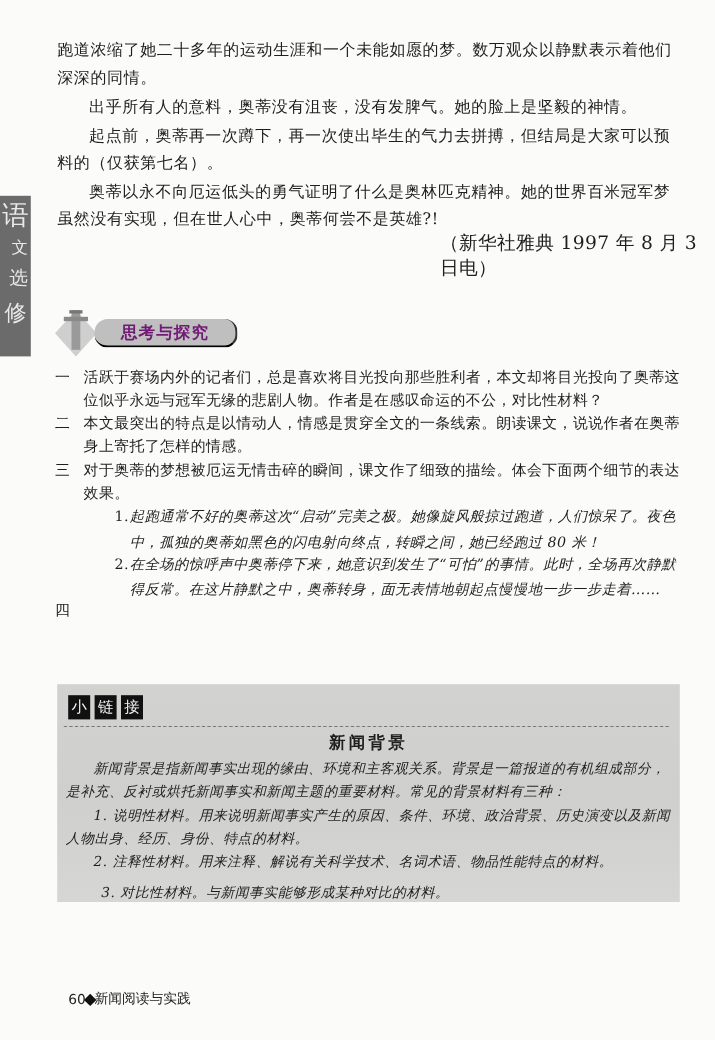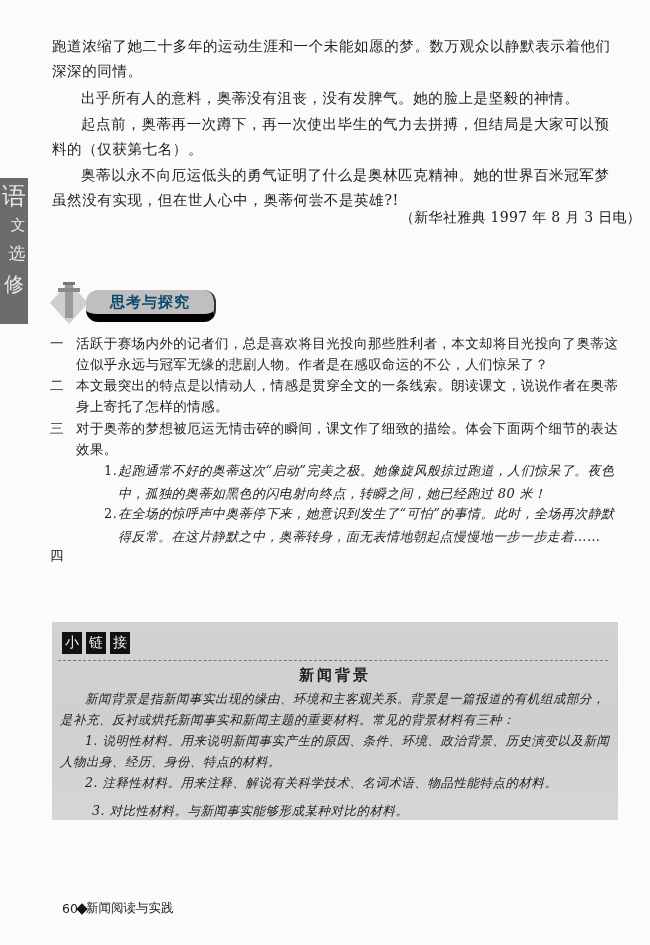--- a/index.html
+++ b/index.html
@@ -8,43 +8,43 @@
       background: #fbfbfa;
       font-family: "DejaVu Serif", "Liberation Serif", serif;
       color: #1e1e1e;
     }
     .p {
       position: absolute; left: 52px; width: 570px;
       font-size: 14.5px; line-height: 25px; letter-spacing: 0.6px;
       margin: 0;
     }
     .indent { text-indent: 2em; }
-    .source { position: absolute; left: 400px; top: 209px; font-size: 14px; letter-spacing: 0.3px; }
+    .source { position: absolute; left: 400px; top: 209px; font-size: 17px; letter-spacing: 0.3px; }
     .side-tab {
       position: absolute; left: 0; top: 178px; width: 28px; height: 146px;
       background: #6b6b6b; color: #e9e9e9;
       display: flex; flex-direction: column; align-items: center;
       font-size: 17px; line-height: 1;
     }
     .side-tab span { display: block; }
     .side-tab .s1 { font-size: 24px; margin-top: 6px; }
     .side-tab .s2 { font-size: 15px; margin-top: 10px; margin-left: 8px; }
     .side-tab .s3 { font-size: 17px; margin-top: 12px; margin-left: 6px; }
     .side-tab .s4 { font-size: 20px; margin-top: 12px; }
 
     .sec-header { position: absolute; left: 46px; top: 278px; width: 180px; height: 50px; }
     .sec-icon {
       position: absolute; left: 0; top: 0; width: 46px; height: 50px;
     }
     .sec-pill {
       position: absolute; left: 40px; top: 12px; width: 128px; height: 24px;
       background: #bfbfbf; border-radius: 12px;
-      border-bottom: 8px solid #000000; border-right: 2px solid #333;
+      border-bottom: 2px solid #000000; border-right: 2px solid #333;
       font-family: "DejaVu Sans", "Liberation Sans", sans-serif;
-      font-size: 15px; font-weight: bold; color: #0c4a6e;
+      font-size: 15px; font-weight: bold; color: #701a75;
       display: flex; align-items: center; justify-content: center; letter-spacing: 1px;
     }
 
     .q { position: absolute; left: 76px; width: 548px; font-size: 13.5px; line-height: 21px; letter-spacing: 0.4px; }
     .q .num { position: absolute; left: -26px; top: 0; }
     .sub { position: absolute; left: 104px; width: 518px; font-size: 13px; line-height: 23px; letter-spacing: 0.4px;
       font-family: "DejaVu Serif", serif; font-style: italic; }
     .sub .num { position: absolute; left: 0; top: 0; font-style: normal; }
     .sub .body { padding-left: 14px; display: block; }
 
@@ -94,21 +94,21 @@
     <polygon points="23,4 42,25 23,46 4,25" fill="#cfcfcf"></polygon>
     <rect x="19" y="4" width="8" height="36" fill="#9a9a9a"></rect>
     <rect x="12" y="10" width="22" height="4" fill="#8a8a8a"></rect>
     <rect x="17" y="4" width="12" height="3" fill="#777"></rect>
   </svg>
   <div class="sec-pill">思考与探究</div>
 </div>
 
 <div class="q" style="top:333px;">
   <span class="num">一</span>
-  <span>活跃于赛场内外的记者们，总是喜欢将目光投向那些胜利者，本文却将目光投向了奥蒂这位似乎永远与冠军无缘的悲剧人物。作者是在感叹命运的不公，人们惊呆了？</span>
+  <span>活跃于赛场内外的记者们，总是喜欢将目光投向那些胜利者，本文却将目光投向了奥蒂这位似乎永远与冠军无缘的悲剧人物。作者是在感叹命运的不公，对比性材料？</span>
 </div>
 <div class="q" style="top:375px;">
   <span class="num">二</span>
   <span>本文最突出的特点是以情动人，情感是贯穿全文的一条线索。朗读课文，说说作者在奥蒂身上寄托了怎样的情感。</span>
 </div>
 <div class="q" style="top:418px;">
   <span class="num">三</span>
   <span>对于奥蒂的梦想被厄运无情击碎的瞬间，课文作了细致的描绘。体会下面两个细节的表达效果。</span>
 </div>
 <div class="sub" style="top:459px;">

